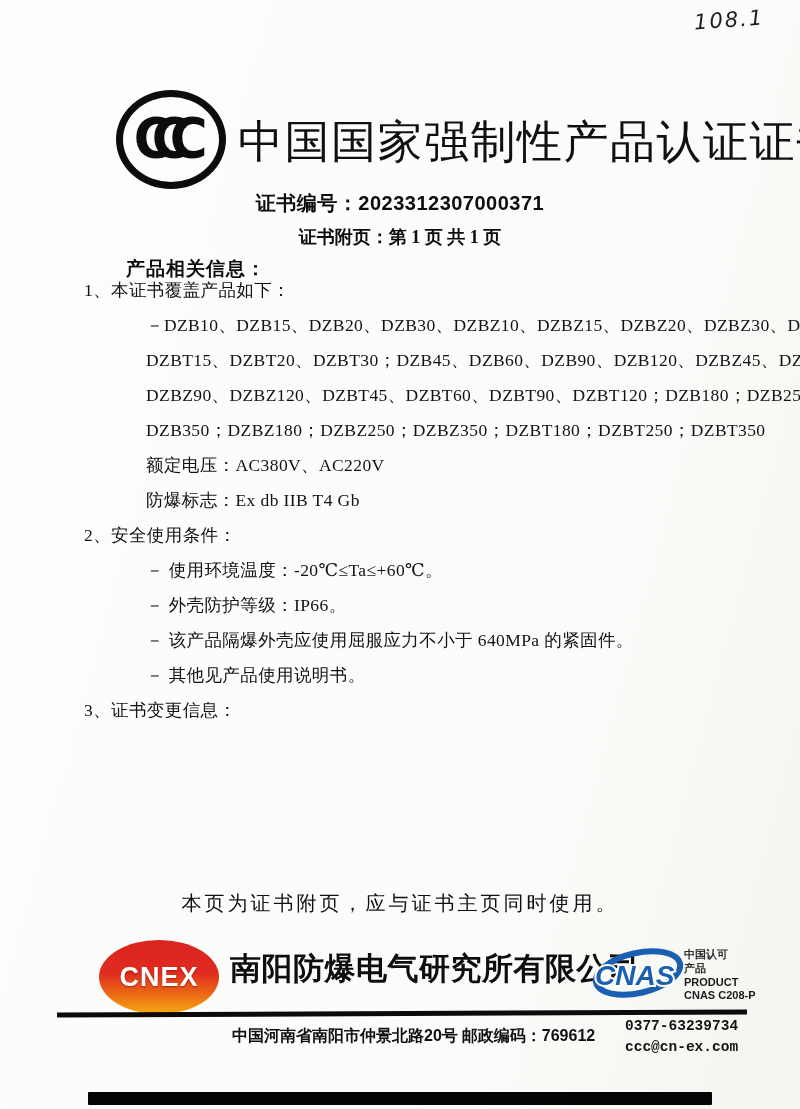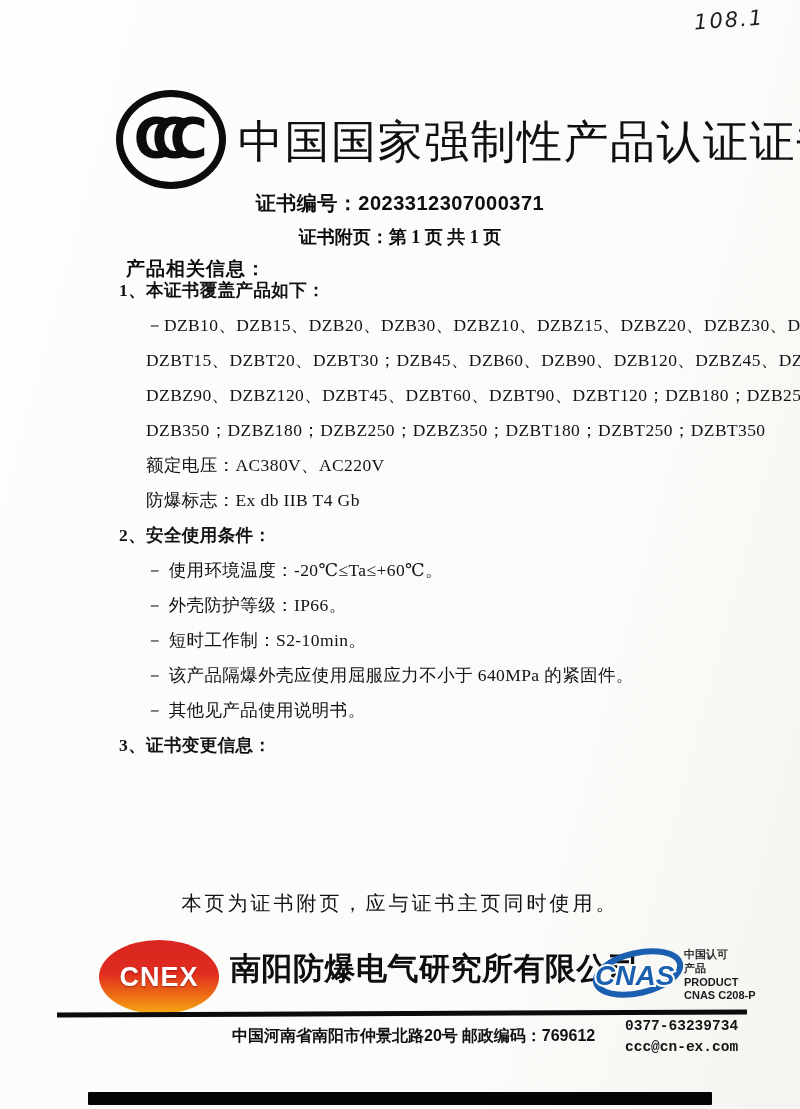--- a/index.html
+++ b/index.html
@@ -70,21 +70,21 @@
   }
 
   
   .body-lines { position: absolute; top: 273px; left: 0; width: 800px; }
   .line {
     height: 35px; line-height: 35px;
     font-size: 17.5px; color: #121212;
     white-space: nowrap;
     letter-spacing: 0.4px;
   }
-  .indent1 { padding-left: 119px; font-weight: bold; }
+  .indent1 { padding-left: 84px; }
   .indent2 { padding-left: 146px; }
 
   .note-line {
     position: absolute; top: 890px; left: 0; width: 100%;
     text-align: center;
     font-size: 20px; letter-spacing: 3px; color: #111;
   }
 
   
   .cnex-logo {
@@ -177,21 +177,20 @@
     <div class="line indent1">1、本证书覆盖产品如下：</div>
     <div class="line indent2">－DZB10、DZB15、DZB20、DZB30、DZBZ10、DZBZ15、DZBZ20、DZBZ30、DZBT10、</div>
     <div class="line indent2">DZBT15、DZBT20、DZBT30；DZB45、DZB60、DZB90、DZB120、DZBZ45、DZBZ60、</div>
     <div class="line indent2">DZBZ90、DZBZ120、DZBT45、DZBT60、DZBT90、DZBT120；DZB180；DZB250；</div>
     <div class="line indent2">DZB350；DZBZ180；DZBZ250；DZBZ350；DZBT180；DZBT250；DZBT350</div>
     <div class="line indent2">额定电压：AC380V、AC220V</div>
     <div class="line indent2">防爆标志：Ex db IIB T4 Gb</div>
     <div class="line indent1">2、安全使用条件：</div>
     <div class="line indent2">－ 使用环境温度：-20℃≤Ta≤+60℃。</div>
     <div class="line indent2">－ 外壳防护等级：IP66。</div>
-    <div class="line indent2">－ 短时工作制：S2-10min。</div>
     <div class="line indent2">－ 该产品隔爆外壳应使用屈服应力不小于 640MPa 的紧固件。</div>
     <div class="line indent2">－ 其他见产品使用说明书。</div>
     <div class="line indent1">3、证书变更信息：</div>
   </div>
 
   <div class="note-line">本页为证书附页，应与证书主页同时使用。</div>
 
   <div class="cnex-logo">
     <span>CNEX</span>
   </div>

